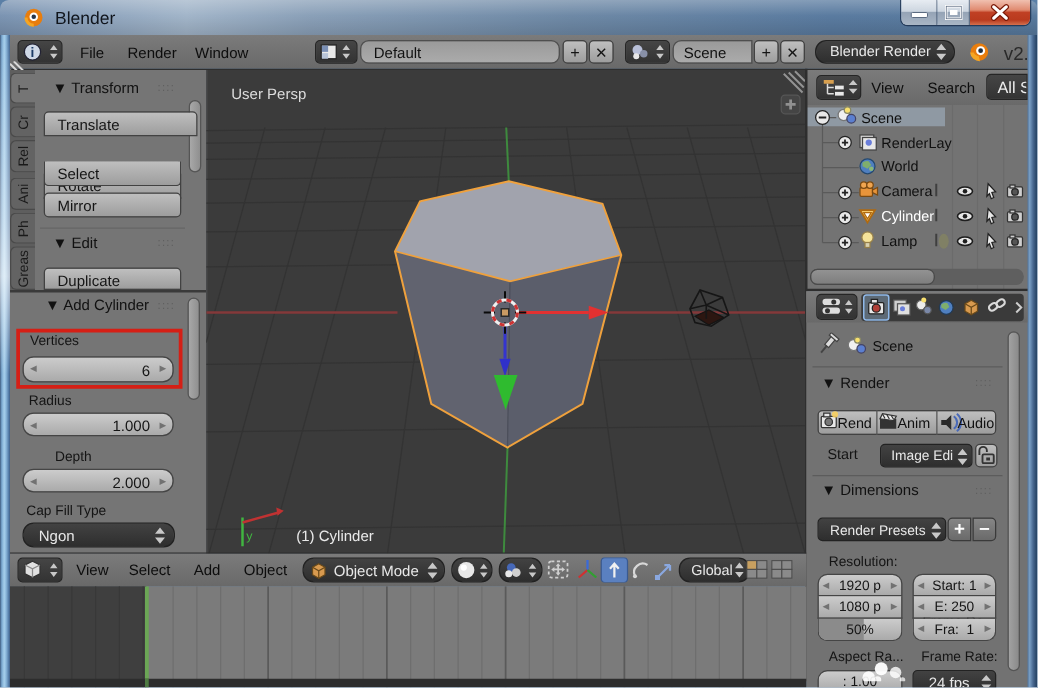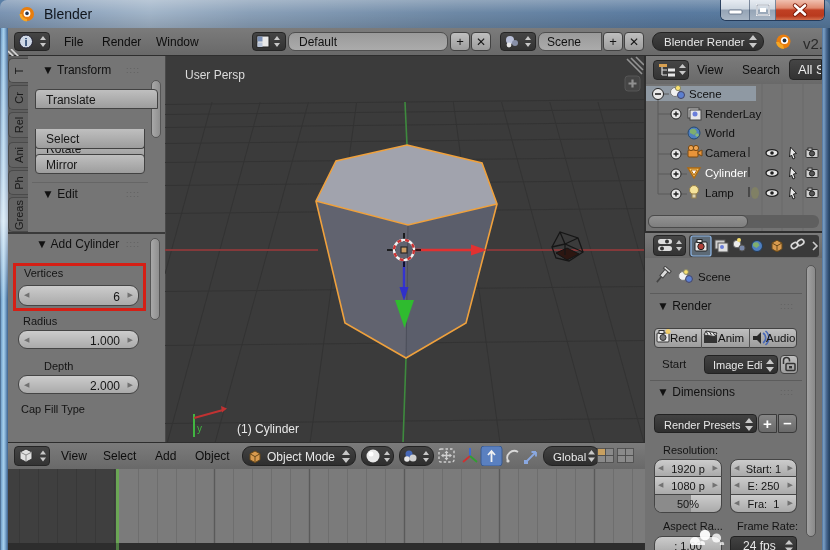--- a/index.html
+++ b/index.html
@@ -163,20 +163,21 @@
     <div class="abs phead" style="left:34px;top:7px;">▼ Transform</div>
     <div class="abs ddots" style="left:118px;top:9px;">::::</div>
     <div class="abs" style="left:143px;top:24px;width:10px;height:58px;background:linear-gradient(to right,#a8a8a8,#8f8f8f);border:1px solid #555;border-radius:5px;"></div>
     <div class="abs lightbtn btx" style="left:27px;top:33px;width:123px;height:20px;border-radius:4px 4px 0 0;">Translate</div>
     <div class="abs lightbtn btx" style="left:27px;top:53px;width:110px;height:20px;border-radius:0;border-top:none;margin-top:30px;">Rotate</div>
     <div class="abs lightbtn btx" style="left:27px;top:73px;width:110px;height:20px;border-radius:0 0 4px 4px;border-top:none;">Select</div>
     <div class="abs lightbtn btx" style="left:27px;top:98px;width:110px;height:20px;">Mirror</div>
     <div class="abs" style="left:24px;top:126px;width:116px;height:1px;background:#666;"></div>
     <div class="abs phead" style="left:34px;top:131px;">▼ Edit</div>
     <div class="abs ddots" style="left:118px;top:133px;">::::</div>
+    <div class="abs lightbtn btx" style="left:27px;top:158px;width:110px;height:18px;border-radius:4px 4px 0 0;">Duplicate</div>
 
     <div class="abs" style="left:0;top:176px;width:157px;height:2px;background:#3a3a3a;"></div>
 
     <div class="abs phead" style="left:28px;top:181px;">▼ Add Cylinder</div>
     <div class="abs ddots" style="left:118px;top:183px;">::::</div>
     <div class="abs" style="left:142px;top:182px;width:10px;height:82px;background:linear-gradient(to right,#a8a8a8,#8f8f8f);border:1px solid #555;border-radius:5px;"></div>
     <div class="abs lbl" style="left:16px;top:211px;">Vertices</div>
     <div class="abs slider" style="left:10px;top:229px;width:121px;height:21px;">
       <span class="sarr" style="left:5px;">◀</span>
         <span class="sarr" style="right:5px;">▶</span>
@@ -189,20 +190,25 @@
         <span class="sarr" style="right:5px;">▶</span>
       <span style="position:absolute;right:18px;top:3px;font-size:12px;">1.000</span>
     </div>
     <div class="abs lbl" style="left:15px;top:304px;margin-left:21px;">Depth</div>
     <div class="abs slider" style="left:10px;top:319px;width:121px;height:19px;">
       <span class="sarr" style="left:5px;">◀</span>
         <span class="sarr" style="right:5px;">▶</span>
       <span style="position:absolute;right:18px;top:3px;font-size:12px;">2.000</span>
     </div>
     <div class="abs lbl" style="left:13px;top:347px;">Cap Fill Type</div>
+    <div class="abs darkdrop" style="left:10px;top:362px;width:122px;height:20px;font-size:12px;padding:3px 0 0 12px;">Ngon
+      <svg width="8" height="16" viewBox="0 0 8 16" style="position:absolute;right:7px;top:2px">
+          <path d="M0,6 l4,-5 4,5 Z M0,9 l4,5 4,-5 Z" fill="#c8c8c8"></path>
+        </svg>
+    </div>
   </div>
 
   <div id="viewport" class="abs">
     <div class="abs" style="left:0;top:0;width:1px;height:387px;background:#4a4a4a;"></div>
     <svg width="480" height="387" viewBox="0 0 480 387" style="position:absolute;left:0;top:0">
 
       <g stroke="#333333" stroke-width="1" fill="none">
         <path d="M0,48.5 L480,43.5"></path>
         <path d="M0,58.5 L480,53.5"></path>
           <path d="M0,71.5 L480,66.5"></path>

